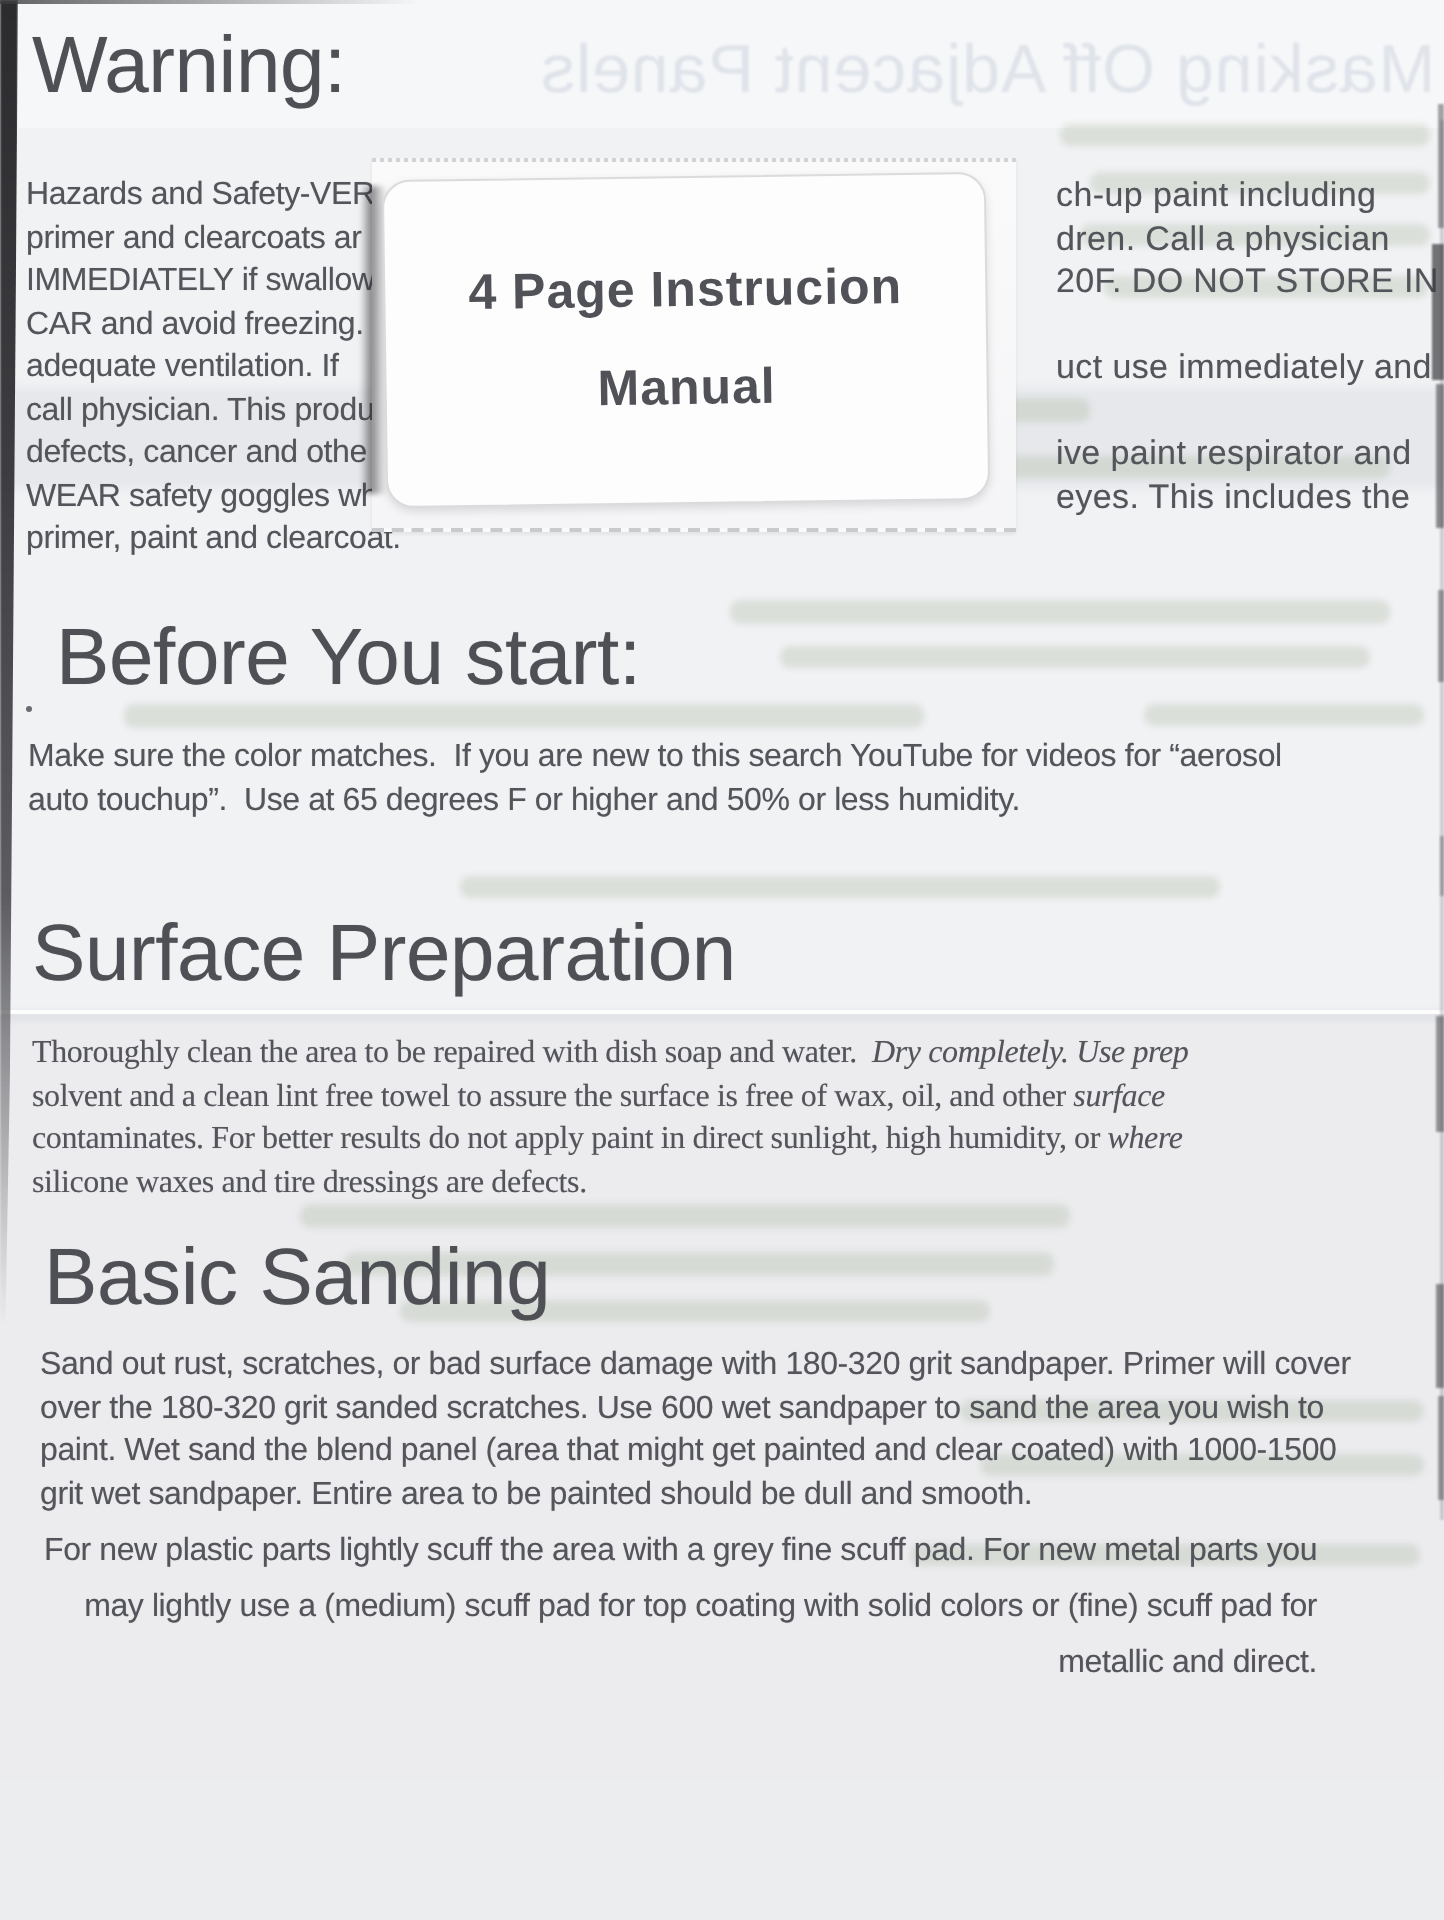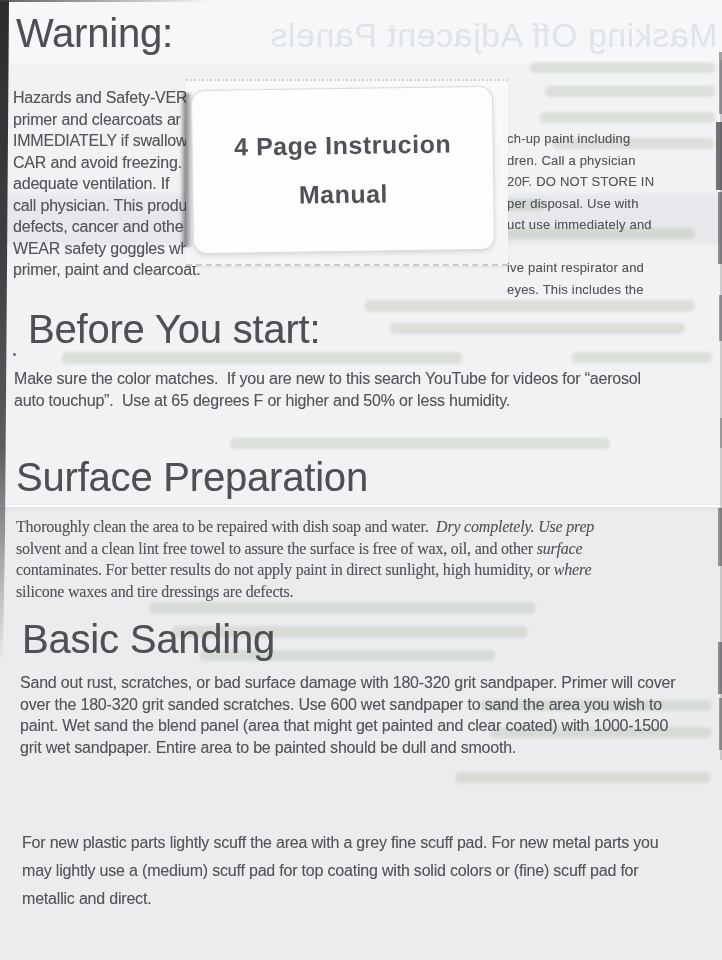--- a/index.html
+++ b/index.html
@@ -42,21 +42,21 @@
   .heading{
     position:absolute;font-size:40px;line-height:1.15;font-weight:400;
     color:#4f5055;letter-spacing:-.2px;white-space:pre;z-index:5;
     text-shadow:0 0 .4px rgba(80,80,88,.4);
   }
   .para{position:absolute;z-index:5;color:#53555b;font-size:16px;letter-spacing:-.2px;
         text-shadow:0 0 .4px rgba(83,85,91,.4);}
   .bodyline{height:21.5px;line-height:21.5px;white-space:pre;}
   .wide .bodyline{height:28px;line-height:28px;}
   .wrow{position:relative;height:21.5px;line-height:21.5px;white-space:pre;}
-  .wr{position:absolute;left:494px;top:0;font-size:13px;letter-spacing:.2px;margin-top:41px;}
+  .wr{position:absolute;left:515px;top:0;font-size:17px;letter-spacing:.2px;}
   .ital{font-style:italic;}
   
   #label-backing{
     left:186px;top:79px;width:322px;height:183px;
     background:linear-gradient(#fafafb,#f5f5f7);
     border-top:2px dotted #d2d3d6;border-bottom:2px dashed #c9cacd;
     box-shadow:0 1px 2px rgba(0,0,0,.07);z-index:10;
   }
   #sticker-shadow{
     left:180px;top:93px;width:13px;height:154px;
@@ -105,21 +105,21 @@
       <div class="ghost-line" style="left: 490px; top: 727px; width: 222px; height: 11px;"></div>
       <div class="ghost-line" style="left: 455px; top: 772px; width: 255px; height: 11px;"></div>
     </div>
 
   <div class="heading" style="left:16px;top:10px;">Warning:</div>
 
   <div class="para" style="left:13px;top:87px;width:700px;">
     <div class="wrow"><span>Hazards and Safety-VERY</span><span class="wr">ch-up paint including</span></div>
     <div class="wrow"><span>primer and clearcoats ar</span><span class="wr">dren. Call a physician</span></div>
     <div class="wrow"><span>IMMEDIATELY if swallow</span><span class="wr">20F. DO NOT STORE IN</span></div>
-    <div class="wrow"><span>CAR and avoid freezing.</span><span class="wr">per disposal. Use with</span></div>
+    <div class="wrow"><span>CAR and avoid freezing.</span></div>
     <div class="wrow"><span>adequate ventilation. If</span><span class="wr">uct use immediately and</span></div>
     <div class="wrow"><span>call physician. This produ</span></div>
     <div class="wrow"><span>defects, cancer and othe</span><span class="wr">ive paint respirator and</span></div>
     <div class="wrow"><span>WEAR safety goggles wh</span><span class="wr">eyes. This includes the</span></div>
     <div class="wrow"><span>primer, paint and clearcoat.</span></div>
   </div>
 
   <div class="layer" id="label-backing"></div>
   <div class="layer" id="sticker-shadow"></div>
   <div class="layer" id="sticker">
@@ -142,21 +142,21 @@
     <div class="bodyline"><span>silicone waxes and tire dressings are defects.</span></div>
   </div>
 
   <div class="heading" style="left:22px;top:616px;">Basic Sanding</div>
   <div class="para" style="left:20px;top:672px;">
     <div class="bodyline">Sand out rust, scratches, or bad surface damage with 180-320 grit sandpaper. Primer will cover</div>
     <div class="bodyline">over the 180-320 grit sanded scratches. Use 600 wet sandpaper to sand the area you wish to</div>
     <div class="bodyline">paint. Wet sand the blend panel (area that might get painted and clear coated) with 1000-1500</div>
     <div class="bodyline">grit wet sandpaper. Entire area to be painted should be dull and smooth.</div>
   </div>
-  <div class="para wide" style="left:22px;top:829px;">
+  <div class="para wide" style="left:22px;top:762px;text-align:right;">
     <div class="bodyline">For new plastic parts lightly scuff the area with a grey fine scuff pad. For new metal parts you</div>
     <div class="bodyline">may lightly use a (medium) scuff pad for top coating with solid colors or (fine) scuff pad for</div>
     <div class="bodyline">metallic and direct.</div>
   </div>
 
   <div class="layer" id="edge-left"></div>
   <div class="layer" id="edge-top"></div>
   <div id="edge-marks">
       <div class="edge-mark" style="top: 52px; height: 62px; width: 3px; opacity: 0.45;"></div>
       <div class="edge-mark" style="top: 122px; height: 68px; width: 6px; opacity: 0.7;"></div>

